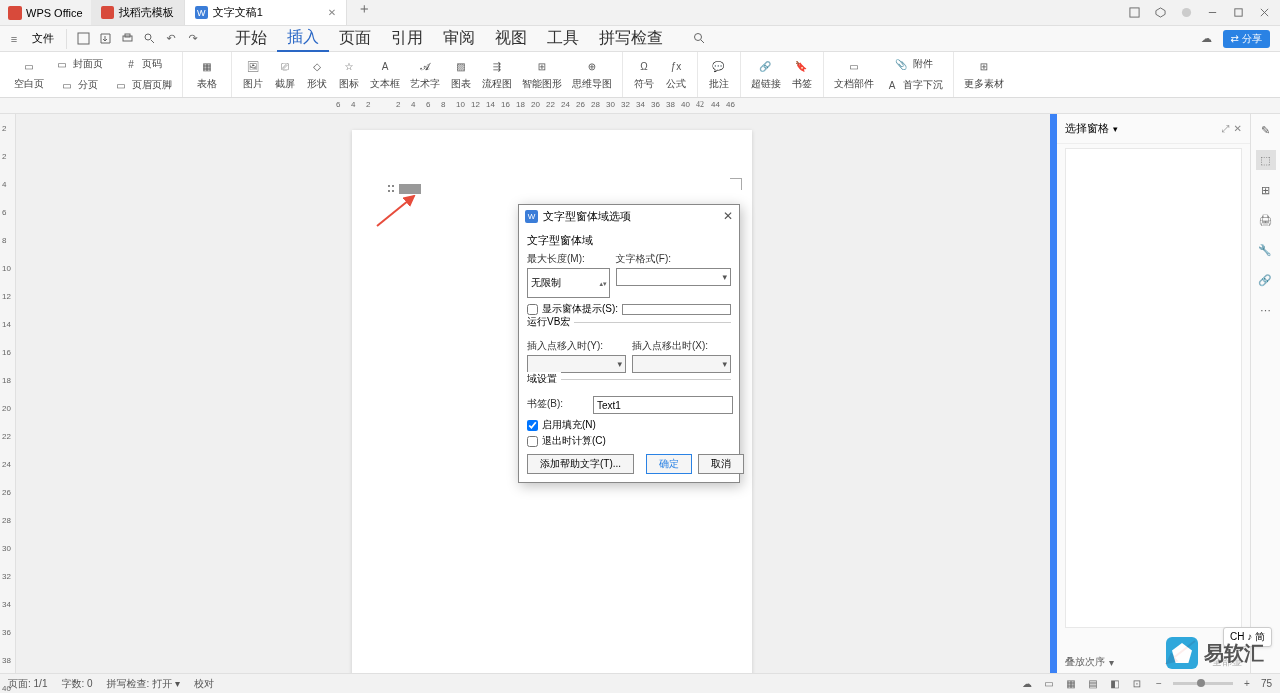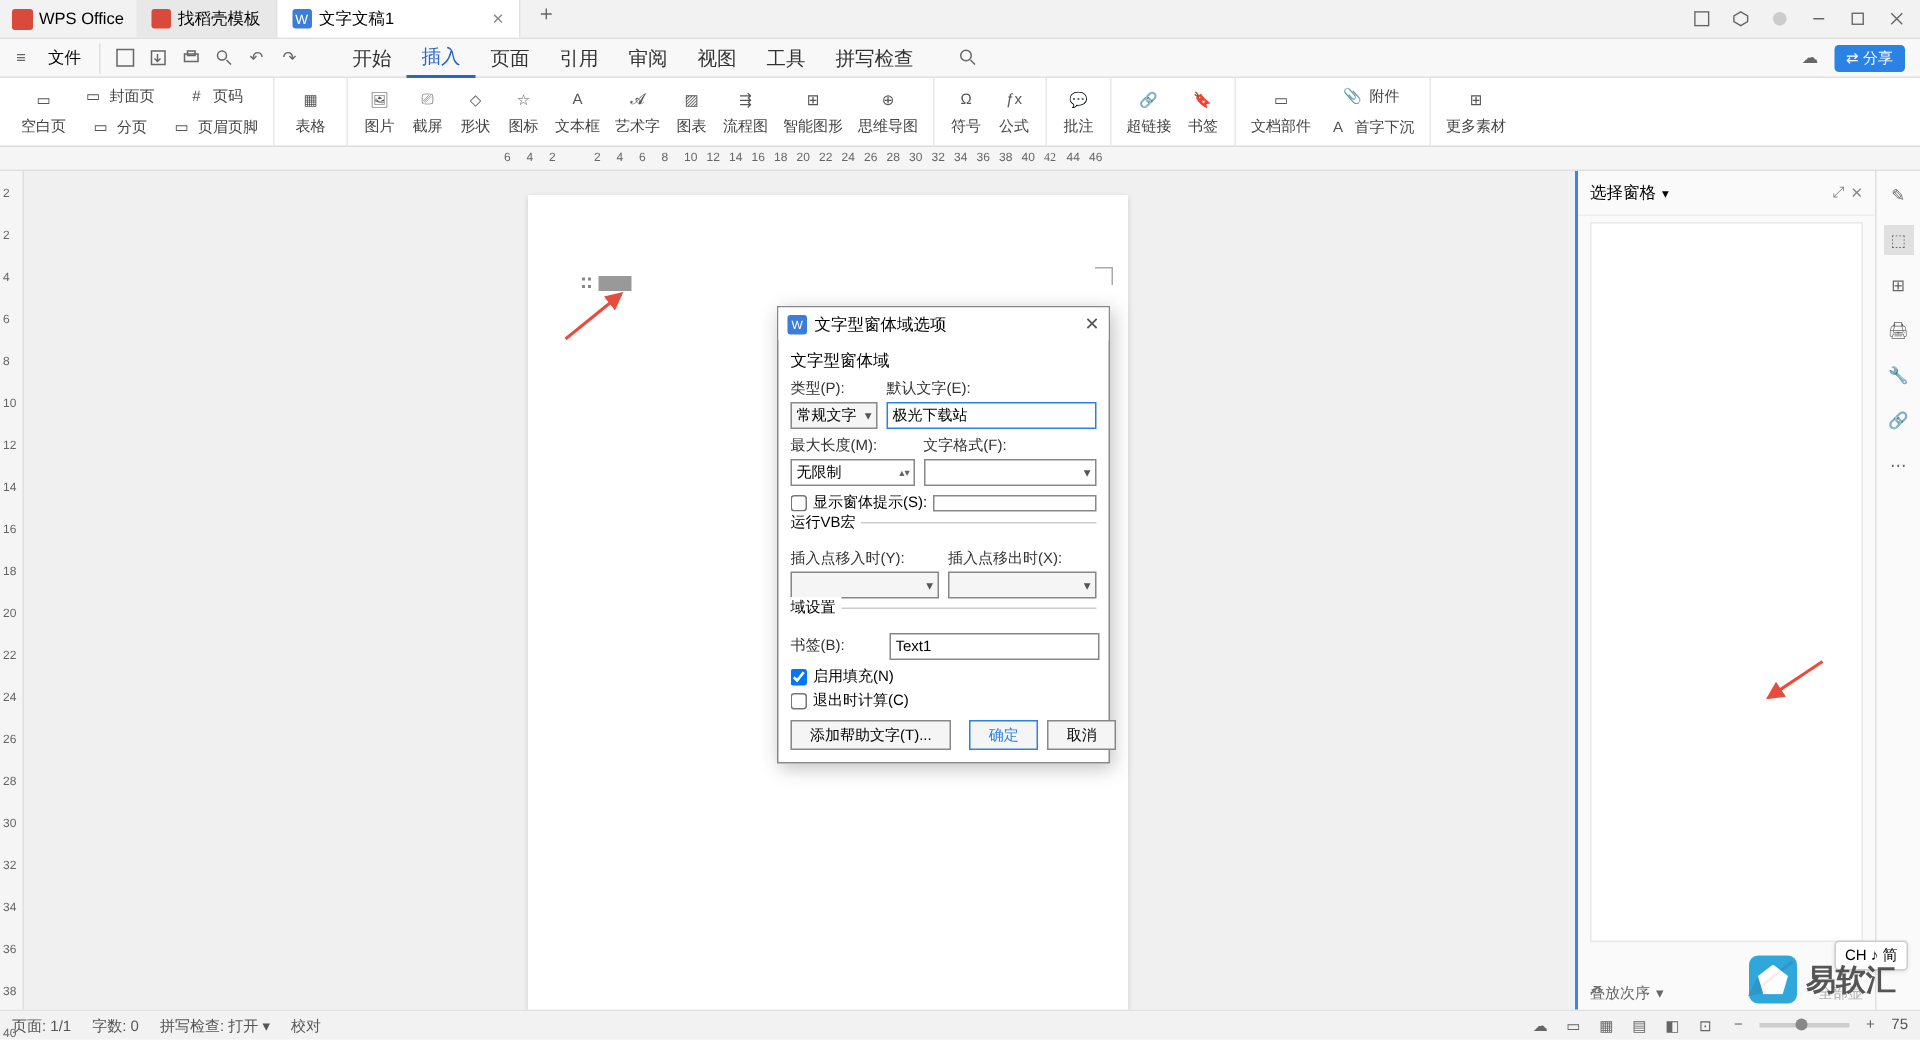--- a/index.html
+++ b/index.html
@@ -21,21 +21,21 @@
   .win-btn { width: 24px; height: 20px; display: flex; align-items: center; justify-content: center; color: #666; }
   .win-btn svg { width: 11px; height: 11px; }
   
   
   .menubar { height: 26px; background: #f8f8f8; display: flex; align-items: center; border-bottom: 1px solid #e0e0e0; padding: 0 4px; }
   .menubar-left { display: flex; align-items: center; gap: 2px; }
   .menuicon { width: 20px; height: 20px; display: flex; align-items: center; justify-content: center; color: #666; }
   .filemenu { padding: 0 6px; font-size: 11px; }
   .qa-icons { display: flex; gap: 2px; padding: 0 6px; border-left: 1px solid #e0e0e0; margin-left: 4px;}
   .menu-tabs { display: flex; align-items: center; margin-left: 16px; }
-  .menu-tab { padding: 0 10px; height: 26px; display: flex; align-items: center; font-size: 13px; color: #333; font-family: Liberation Serif, serif; }
+  .menu-tab { padding: 0 10px; height: 26px; display: flex; align-items: center; font-size: 16px; color: #333; font-family: Liberation Serif, serif; }
   .menu-tab.active { color: #2a67c5; border-bottom: 2px solid #2a67c5; }
   .menubar-right { margin-left: auto; display: flex; align-items: center; gap: 6px; padding-right: 6px; }
   .share-btn { background: #2a82e4; color: #fff; padding: 2px 8px; border-radius: 3px; font-size: 10px; display:flex; align-items:center; gap:3px;}
   
   
   .ribbon { height: 46px; background: #fff; border-bottom: 1px solid #dcdcdc; display: flex; align-items: center; padding: 0 4px; }
   .ribbon-group { display: flex; align-items: center; gap: 2px; padding: 0 6px; border-right: 1px solid #e8e8e8; height: 100%; }
   .ribbon-btn { display: flex; flex-direction: column; align-items: center; justify-content: center; gap: 2px; padding: 2px 4px; font-size: 10px; color: #444; min-width: 30px;}
   .ribbon-btn.big { min-width: 36px; }
   .ribbon-btn.wide { flex-direction: row; gap:3px; }
@@ -54,21 +54,21 @@
   .canvas { flex: 1; background: #f0f0f0; overflow: hidden; position: relative; }
   .page { position: absolute; left: 336px; top: 16px; width: 400px; height: 560px; background: #fff; box-shadow: 0 1px 4px rgba(0,0,0,0.15); }
   .page-corner { position: absolute; right: 10px; top: 48px; width: 12px; height: 12px; border-right: 1px solid #aaa; border-top: 1px solid #aaa; }
   .field-handle { position: absolute; left: 36px; top: 54px; display:flex; align-items:center; gap:3px; }
   .field-handle .dots { width:8px; height:8px; display:grid; grid-template-columns:repeat(2,3px); gap:1px;}
   .field-handle .dots span { width:2px; height:2px; background:#888;}
   .field-box { width: 22px; height: 10px; background: #999; }
   .arrow-red { position: absolute; pointer-events:none; }
   
   
-  .right-panel { width: 200px; border-left: 2px solid #3b82f6; display: flex; flex-direction: column; background:#fafafa; }
+  .right-panel { width: 200px; border-left: 7px solid #3b82f6; display: flex; flex-direction: column; background:#fafafa; }
   .panel-header { height: 30px; display: flex; align-items: center; padding: 0 8px; font-size: 11px; gap:4px; border-bottom:1px solid #eee;}
   .panel-header .fill { flex:1; }
   .panel-header .pin, .panel-header .x { color:#888; font-size:10px; }
   .panel-label { padding: 6px 8px; font-size: 10px; color:#666;}
   .panel-body { flex:1; padding: 4px 8px; }
   .panel-box { width: 100%; height: 480px; background:#fff; border:1px solid #e8e8e8; }
   .panel-footer { padding: 4px 8px; font-size:10px; color:#666; display:flex; align-items:center; gap:4px;}
   
   .side-strip { width: 30px; border-left: 1px solid #e0e0e0; display:flex; flex-direction:column; align-items:center; gap:10px; padding-top:6px; background:#fafafa;}
   .side-strip .s-btn { width:20px; height:20px; color:#666; display:flex; align-items:center; justify-content:center;}
@@ -94,21 +94,21 @@
   .dlg-select { border: 1px solid #888; height: 18px; font-size: 10px; background:#f5f5f5; display:flex; align-items:center; padding:0 3px; position:relative;}
   .dlg-select::after { content:"▾"; position:absolute; right:3px; font-size:9px; color:#555;}
   .dlg-input.hl { border-color: #2a82e4; }
   .dlg-fieldset { border-top: 1px solid #ccc; margin: 6px 0 2px 0; position:relative; }
   .dlg-fieldset .legend { position:relative; top:-8px; background:#fff; padding-right:4px; font-size:10px; display:inline-block;}
   .dlg-check { display:flex; align-items:center; gap:4px; font-size:10px; margin:2px 0;}
   .dlg-check input { width:11px; height:11px; }
   .dlg-buttons { display:flex; gap:6px; margin-top:6px; }
   .dlg-btn { flex:0 0 auto; border:1px solid #888; padding: 2px 12px; font-size:10px; background:#f5f5f5;}
   .dlg-btn.primary { border-color:#2a82e4; color:#2a82e4;}
-  .dlg-spin { border:1px solid #888; height:18px; display:flex; align-items:center; font-size:10px; padding:0 3px; position:relative;}
+  .dlg-spin { border:1px solid #888; height:30px; display:flex; align-items:center; font-size:10px; padding:0 3px; position:relative;}
   .dlg-spin::after { content:"▴▾"; position:absolute; right:2px; font-size:7px; line-height:7px; display:flex; flex-direction:column; color:#666;}
   
   
   .ime-pill { position:absolute; right:8px; bottom:46px; background:#fff; border:1px solid #ccc; border-radius:3px; padding:2px 6px; font-size:10px; box-shadow:0 1px 3px rgba(0,0,0,0.1);}
   
   
   .watermark { position:absolute; right:16px; bottom:24px; display:flex; align-items:center; gap:6px; opacity:0.9;}
   .watermark .wm-icon { width:32px; height:32px; background:#1a9fd8; border-radius:6px; position:relative;}
   .watermark .wm-icon::before { content:""; position:absolute; inset:6px; background:#fff; clip-path: polygon(50% 0%, 100% 38%, 82% 100%, 18% 100%, 0% 38%);}
   .watermark .wm-text { font-size:20px; font-weight:bold; color:#444;}
@@ -484,41 +484,20 @@
   <div class="dlg-title">
     <span class="icon">W</span>
     <span>文字型窗体域选项</span>
     <span class="fill"></span>
     <span class="close">✕</span>
   </div>
   <div class="dlg-body">
     <div class="dlg-group-title">文字型窗体域</div>
     <div class="dlg-row">
       <div class="dlg-col">
-        <span class="dlg-label">类型(P):</span>
-        <div class="dlg-select">
-            <span>常规文字</span>
-          </div>
-      </div>
-      <div class="dlg-col" style="flex:1.4;">
-        <span class="dlg-label">默认文字(E):</span>
-        <input class="dlg-input hl" value="极光下载站" style="">
-
-        <svg class="arrow-red" style="position:absolute; left:650px; top:234px;" width="50" height="30">
-          <defs>
-              <marker id="ah2" markerWidth="6" markerHeight="6" refX="5" refY="3" orient="auto">
-                <path d="M0,0 L6,3 L0,6 z" fill="#e74c3c"></path>
-              </marker>
-            </defs>
-          <line x1="46" y1="2" x2="10" y2="26" stroke="#e74c3c" stroke-width="2" marker-end="url(#ah2)"></line>
-        </svg>
-      </div>
-    </div>
-    <div class="dlg-row">
-      <div class="dlg-col">
         <span class="dlg-label">最大长度(M):</span>
         <div class="dlg-spin">
             <span>无限制</span>
           </div>
       </div>
       <div class="dlg-col" style="flex:1.4;">
         <span class="dlg-label">文字格式(F):</span>
         <div class="dlg-select" style="background:#fff;">
             <span></span>
           </div>

